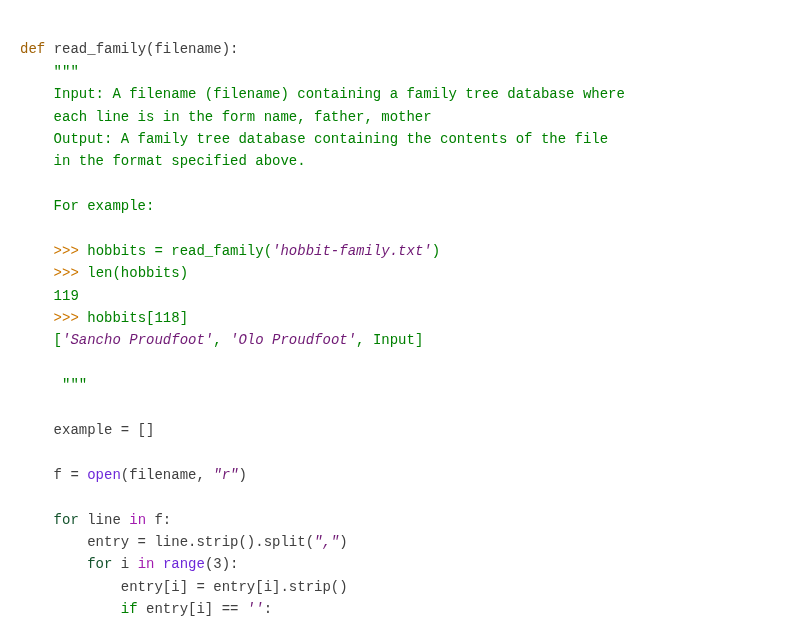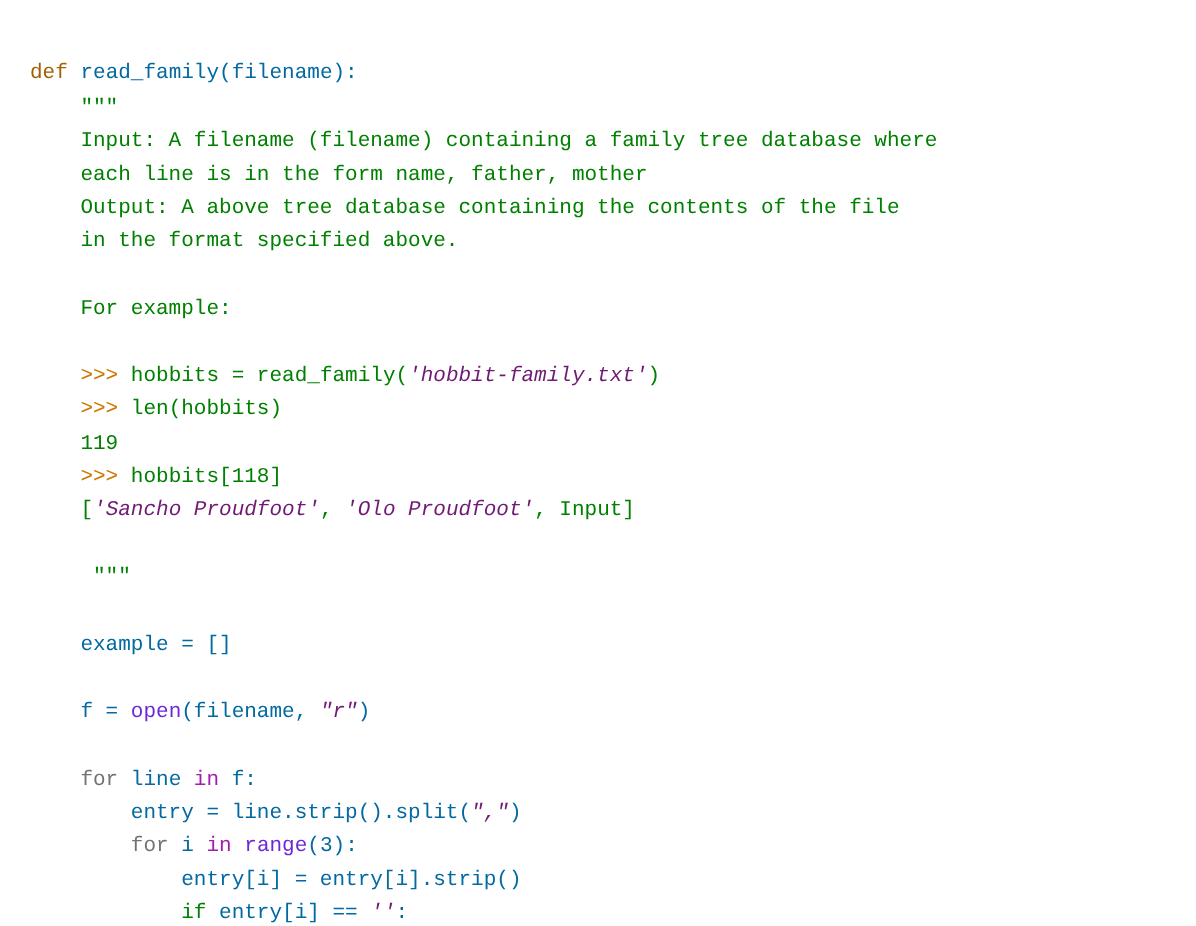--- a/index.html
+++ b/index.html
@@ -22,38 +22,38 @@
       min-height: 617px;
       overflow: auto;
     }
 
     .code-block {
       white-space: pre;
     }
 
     .kw-def { color: #a16207; font-weight: normal; }
     .docstring { color: #008000; }
-    .plain { color: #0369a1; font-family: Liberation Mono, monospace; }
+    .plain { color: #404040; font-family: Liberation Mono, monospace; }
     .builtin { color: #6d28d9; }
     .prompt { color: #cc7700; }
-    .kw-for { color: #737373; }
+    .kw-for { color: #14532d; }
     .kw-in { color: #a21caf; }
     .kw-if { color: #008000; }
     .str-val { color: #701a75; font-style: italic; }
   </style>
 </head>
 <body>
 
 <div class="code-container">
   <div class="code-block">
 <span><span class="kw-def">def</span> <span class="plain">read_family(filename):</span></span>
 <span><span class="docstring">    """</span></span>
 <span><span class="docstring">    Input: A filename (filename) containing a family tree database where</span></span>
 <span><span class="docstring">    each line is in the form name, father, mother</span></span>
-<span><span class="docstring">    Output: A above tree database containing the contents of the file</span></span>
+<span><span class="docstring">    Output: A family tree database containing the contents of the file</span></span>
 <span><span class="docstring">    in the format specified above.</span></span>
 <span> </span>
 <span><span class="docstring">    For example:</span></span>
 <span> </span>
 <span><span class="docstring">    </span><span class="prompt">&gt;&gt;&gt;</span><span class="docstring"> hobbits = read_family(</span><span class="str-val">'hobbit-family.txt'</span><span class="docstring">)</span></span>
 <span><span class="docstring">    </span><span class="prompt">&gt;&gt;&gt;</span><span class="docstring"> len(hobbits)</span></span>
 <span><span class="docstring">    119</span></span>
 <span><span class="docstring">    </span><span class="prompt">&gt;&gt;&gt;</span><span class="docstring"> hobbits[118]</span></span>
 <span><span class="docstring">    [</span><span class="str-val">'Sancho Proudfoot'</span><span class="docstring">, </span><span class="str-val">'Olo Proudfoot'</span><span class="docstring">, Input]</span></span>
 <span> </span>

